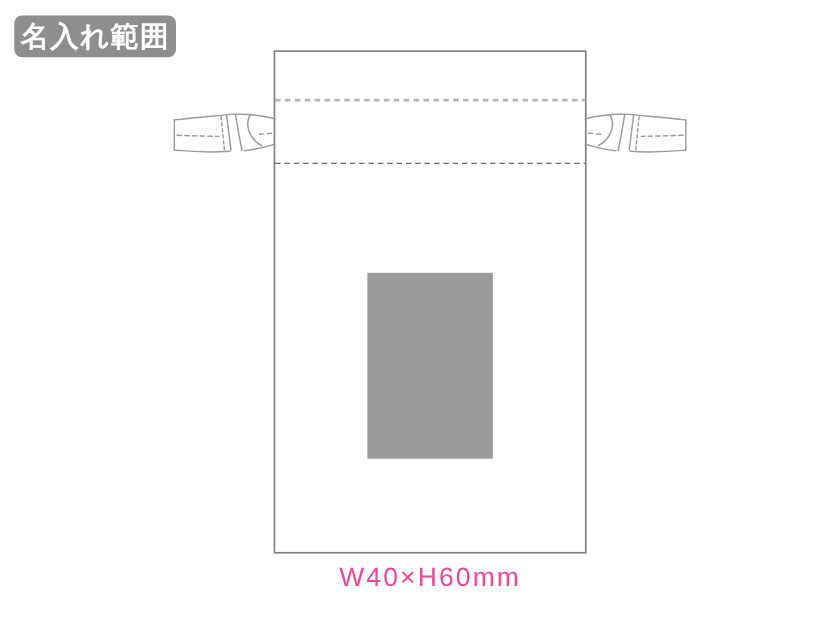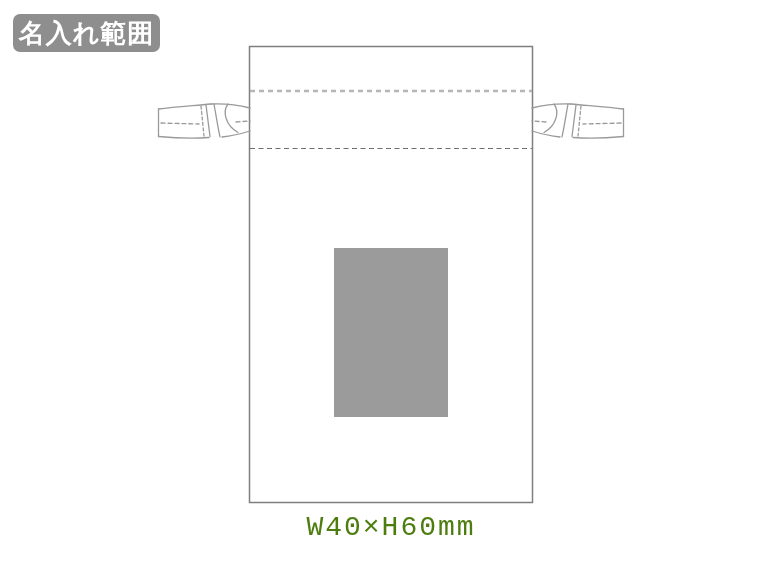--- a/index.html
+++ b/index.html
@@ -37,24 +37,24 @@
     top: 0;
     width: 760px;
     height: 570px;
   }
   .caption {
     position: absolute;
     left: 249px;
     top: 512px;
     width: 284px;
     text-align: center;
-    font-family: Liberation Mono, monospace;
-    font-size: 28px;
+    font-family: Liberation Sans, sans-serif;
+    font-size: 24px;
     letter-spacing: 2px;
-    color: #4d7c0f;
+    color: #ec4899;
     white-space: nowrap;
   }
 </style>
 </head>
 <body>
 
 <div class="canvas">
 
   <div class="badge" style="background-color: rgb(142, 142, 142); color: rgb(255, 255, 255);">名入れ範囲</div>
 

